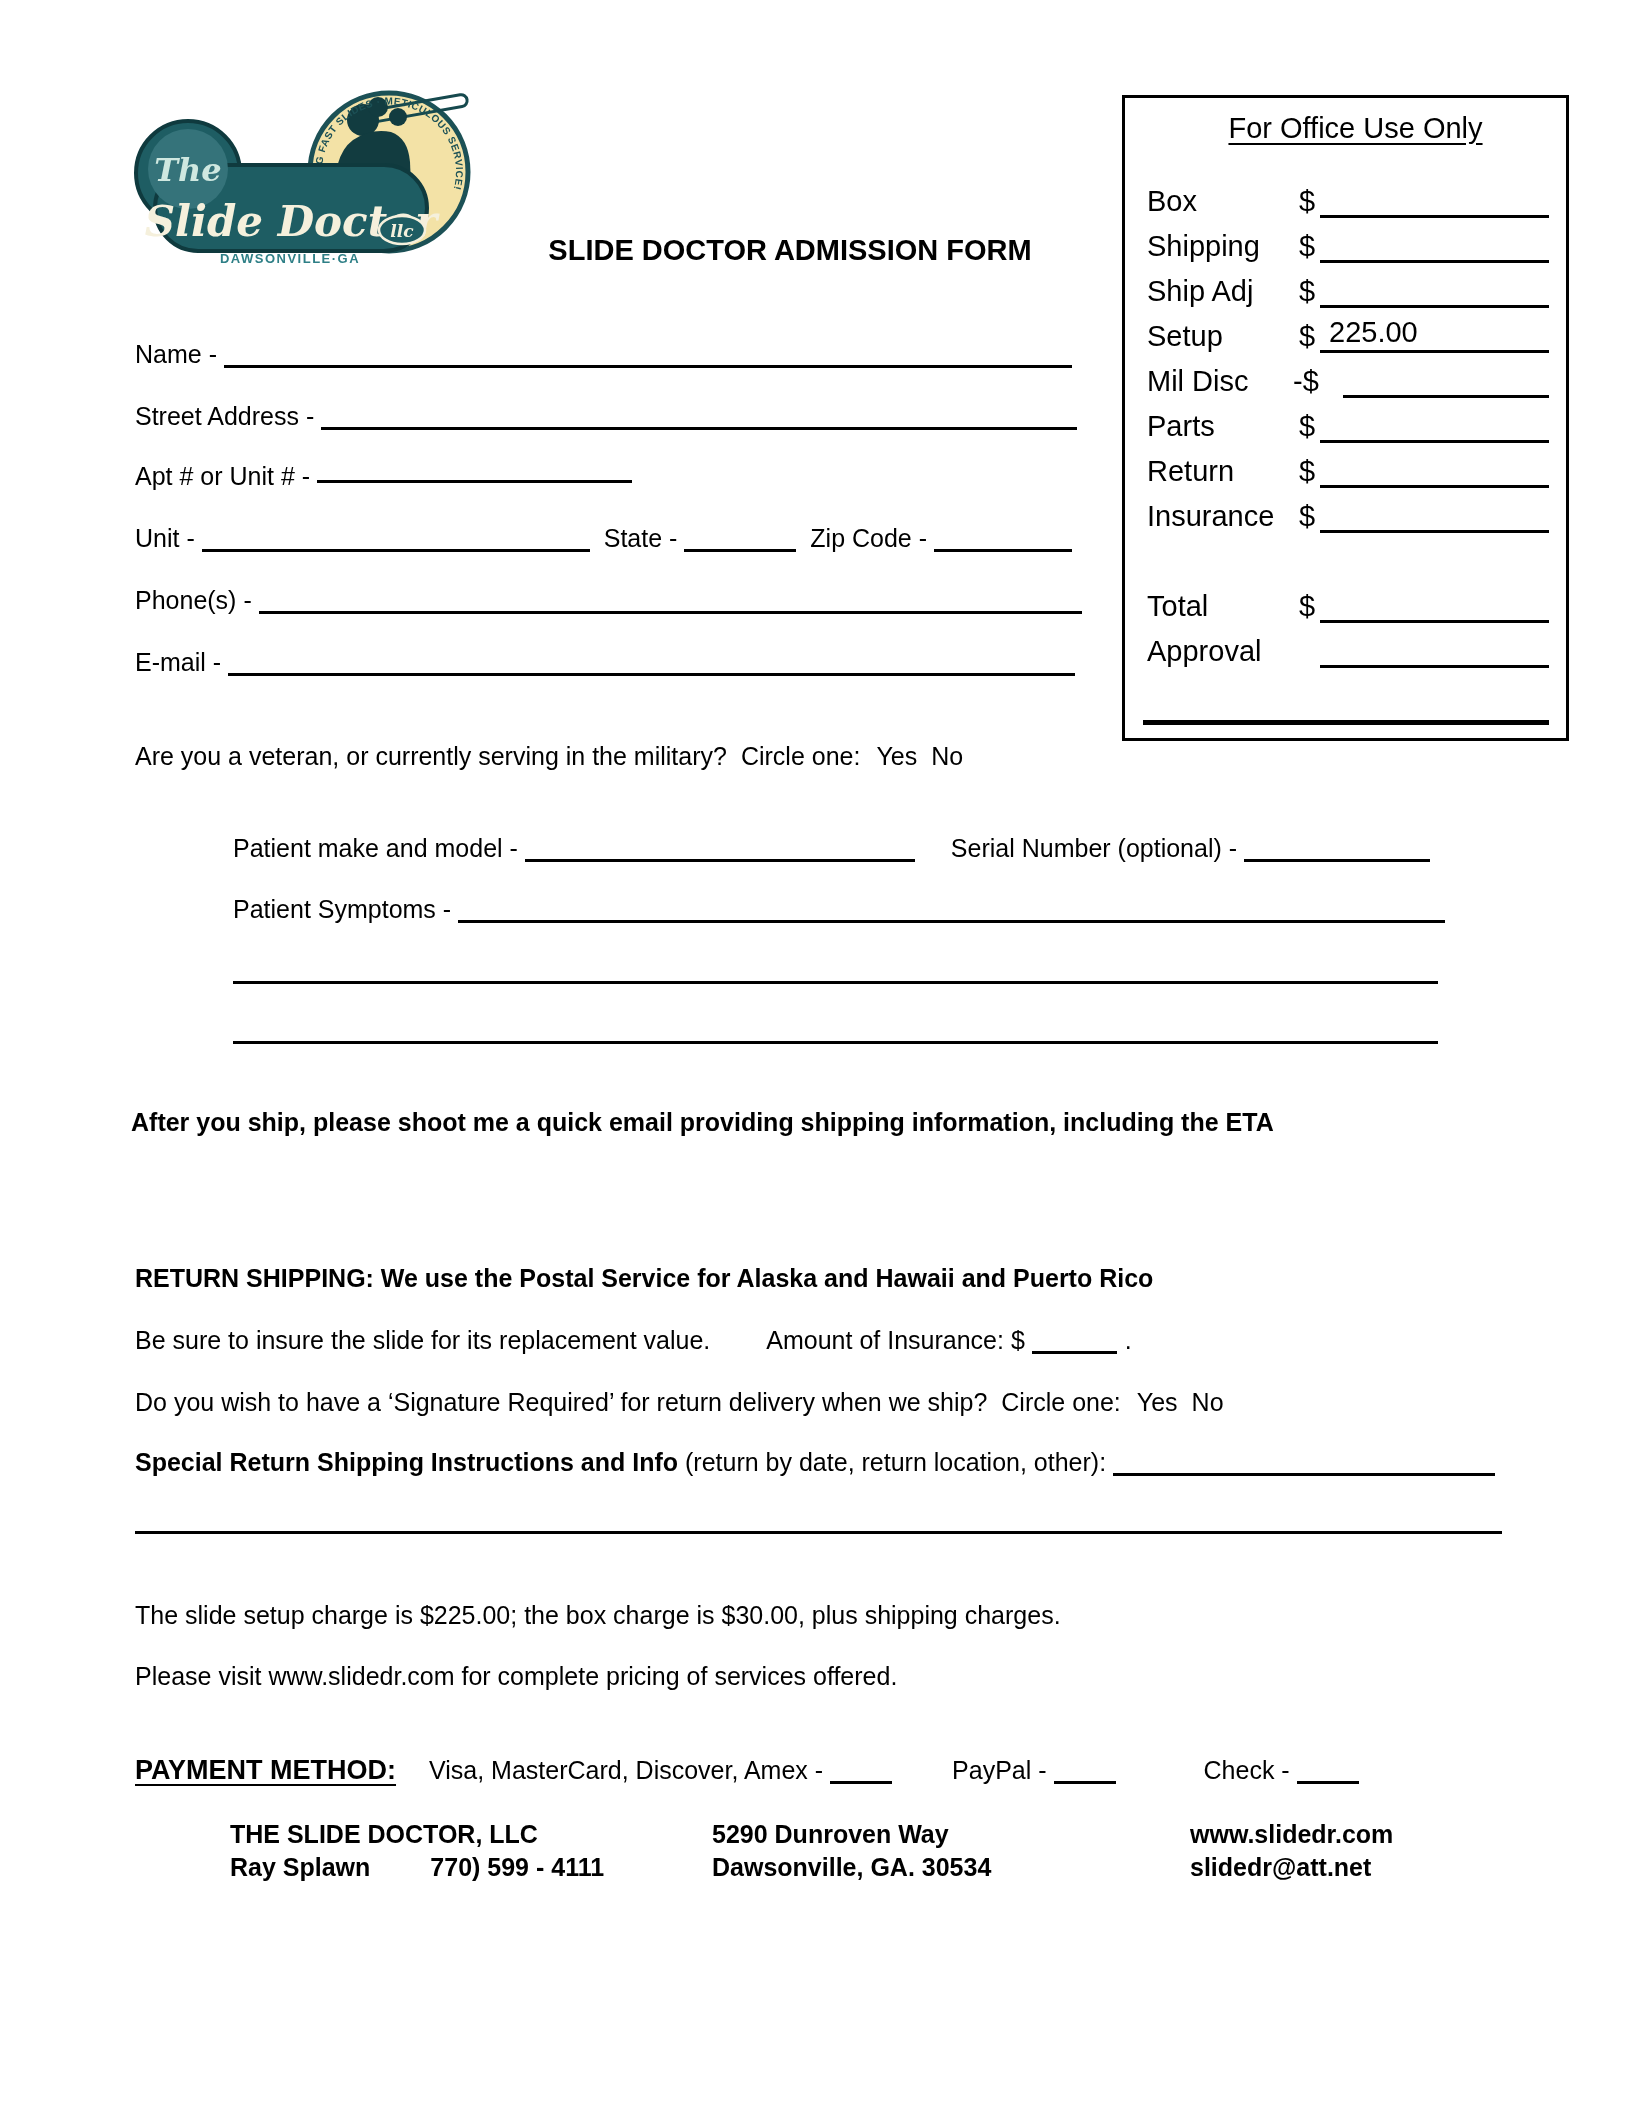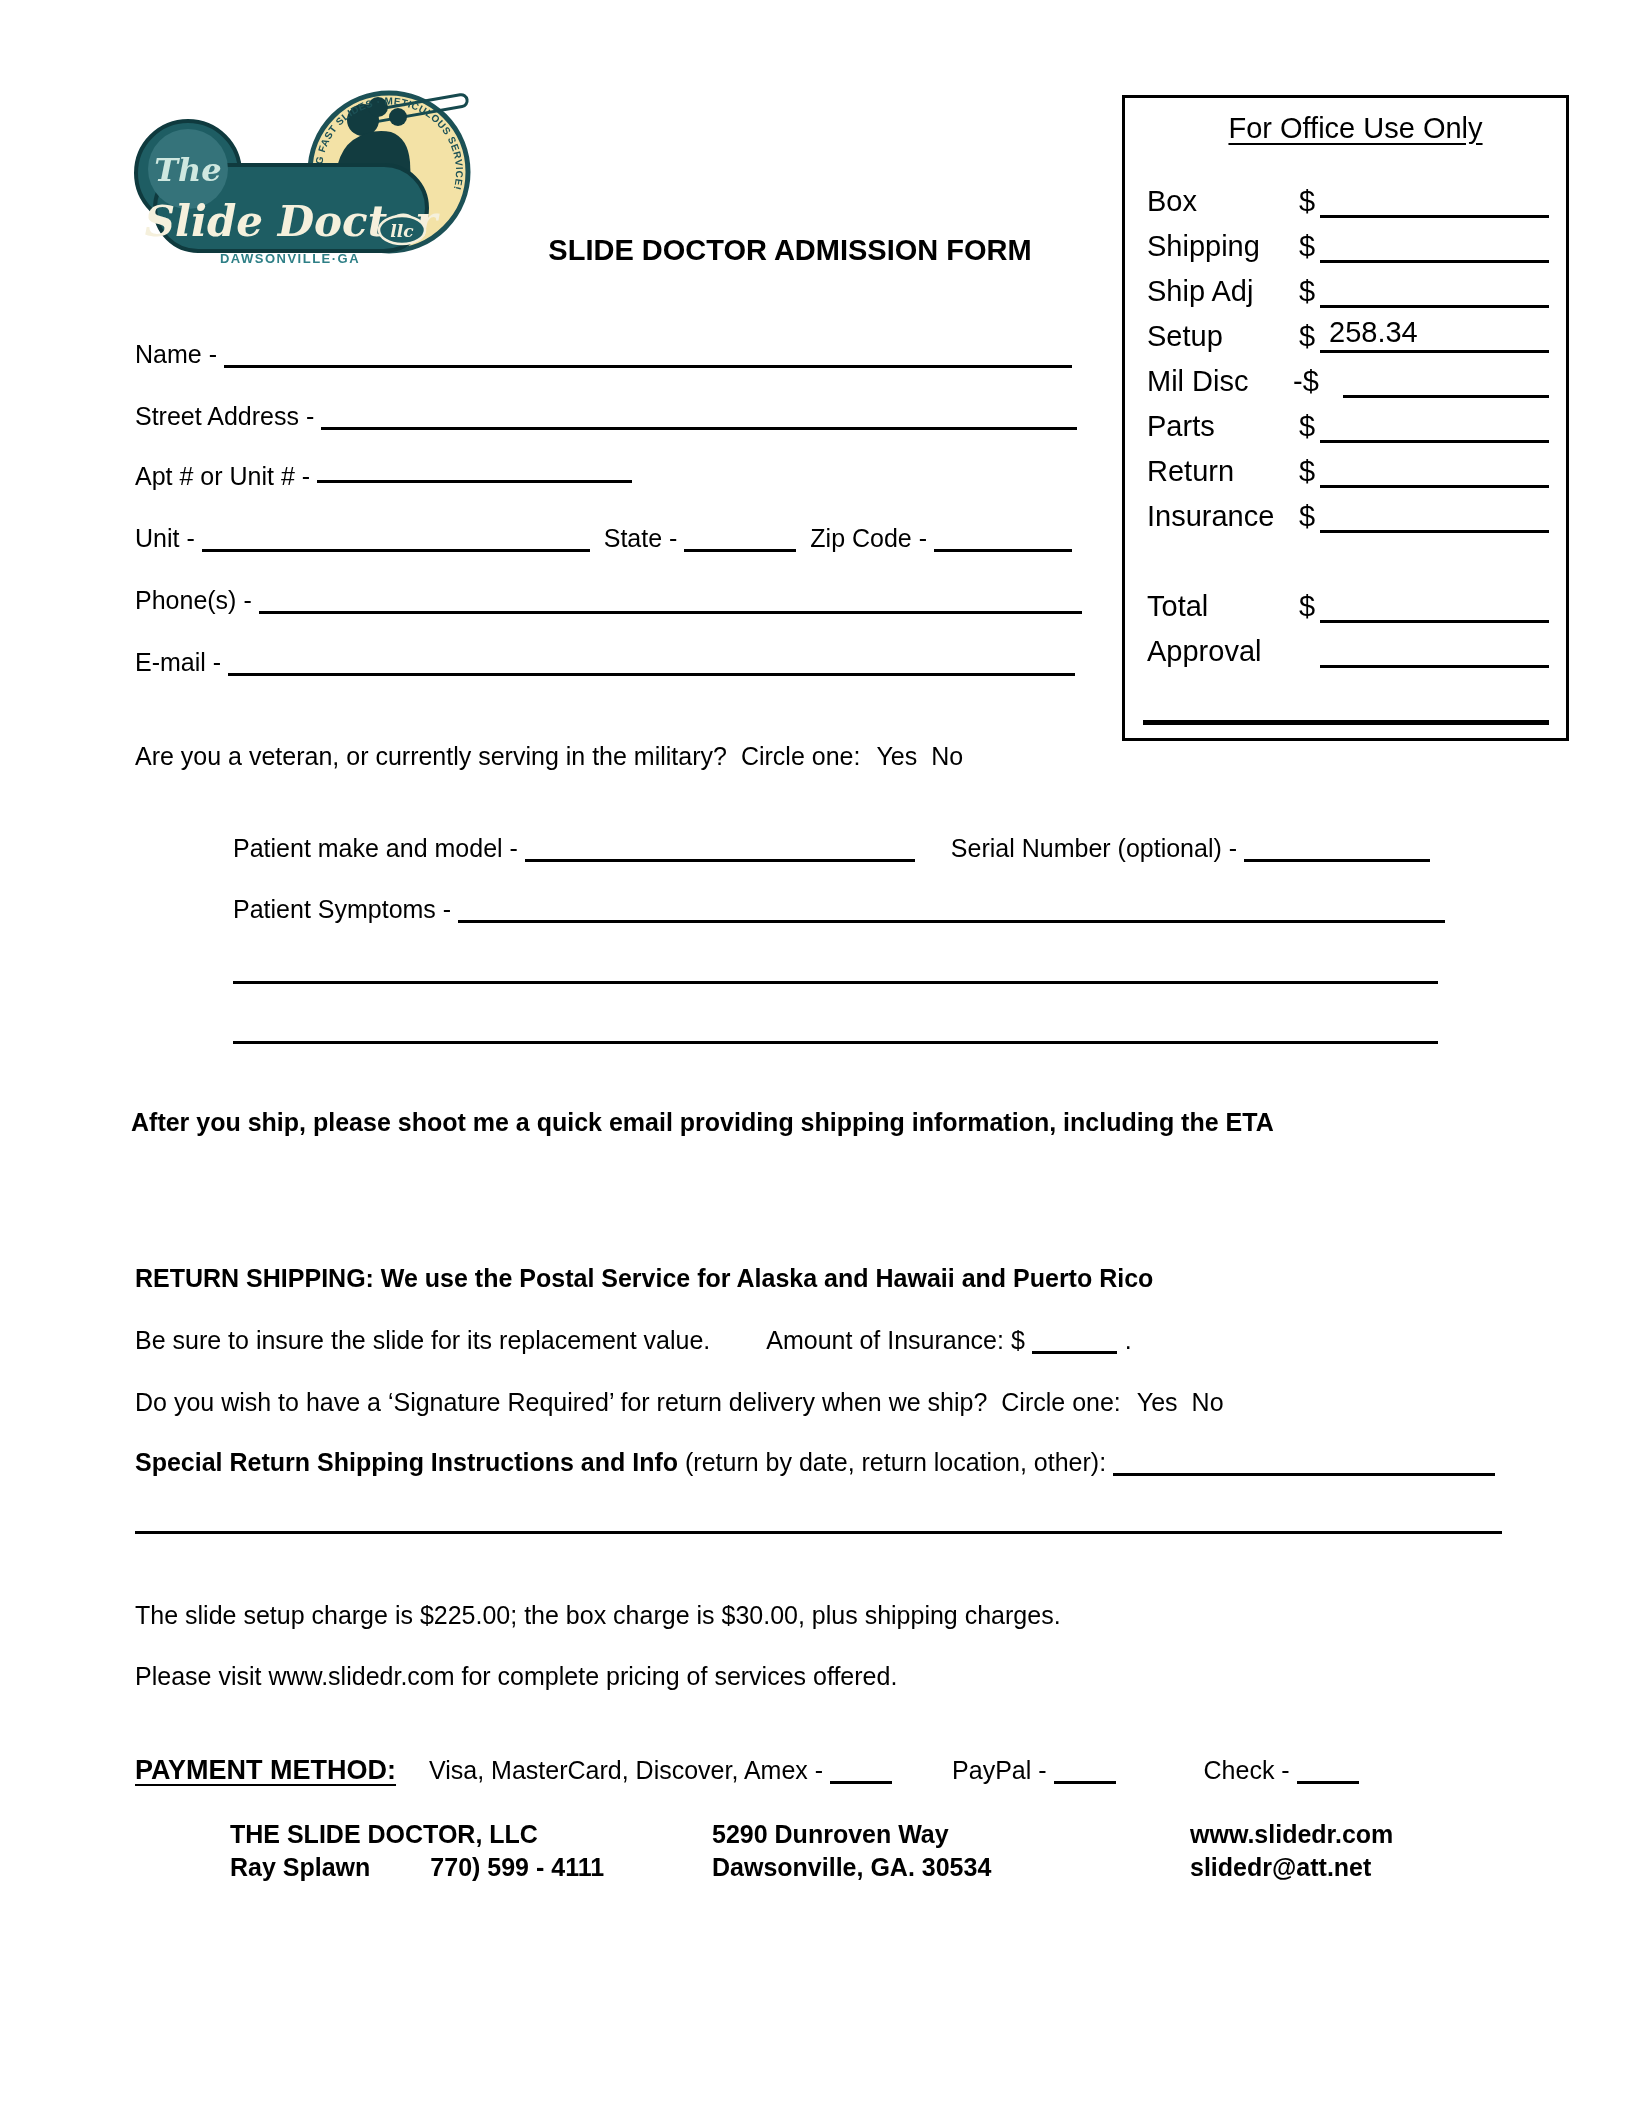--- a/index.html
+++ b/index.html
@@ -107,21 +107,21 @@
     </div>
     <div class="orow" style="top:170px">
       <span class="olabel">Ship Adj</span>
       <span class="oprefix">$</span>
       <span class="oline"></span>
     </div>
     <div class="orow" style="top:215px">
       <span class="olabel">Setup</span>
       <span class="oprefix">$</span>
       <span class="oline"></span>
-      <span class="oval">258.34</span>
+      <span class="oval">225.00</span>
     </div>
     <div class="orow neg" style="top:260px">
       <span class="olabel">Mil Disc</span>
       <span class="oprefix">-$</span>
       <span class="oline"></span>
     </div>
     <div class="orow" style="top:305px">
       <span class="olabel">Parts</span>
       <span class="oprefix">$</span>
       <span class="oline"></span>

